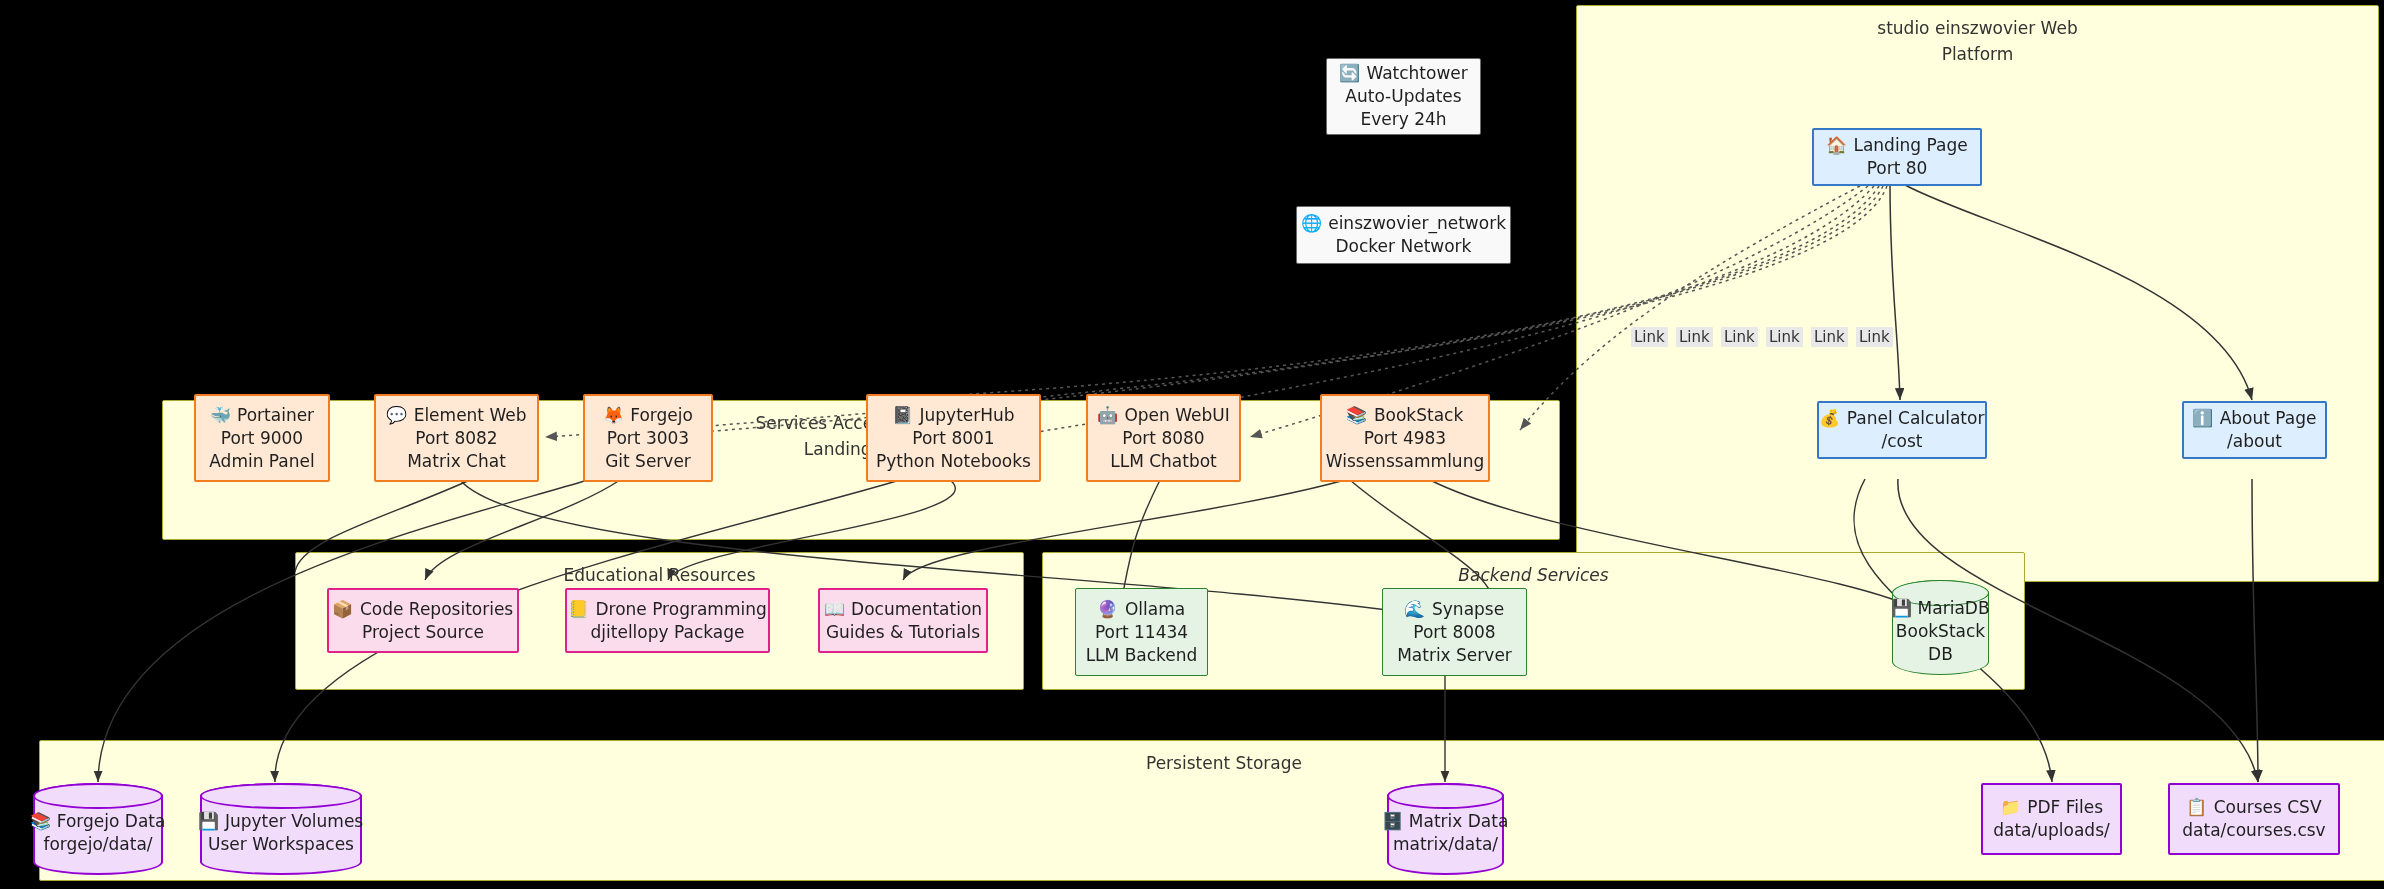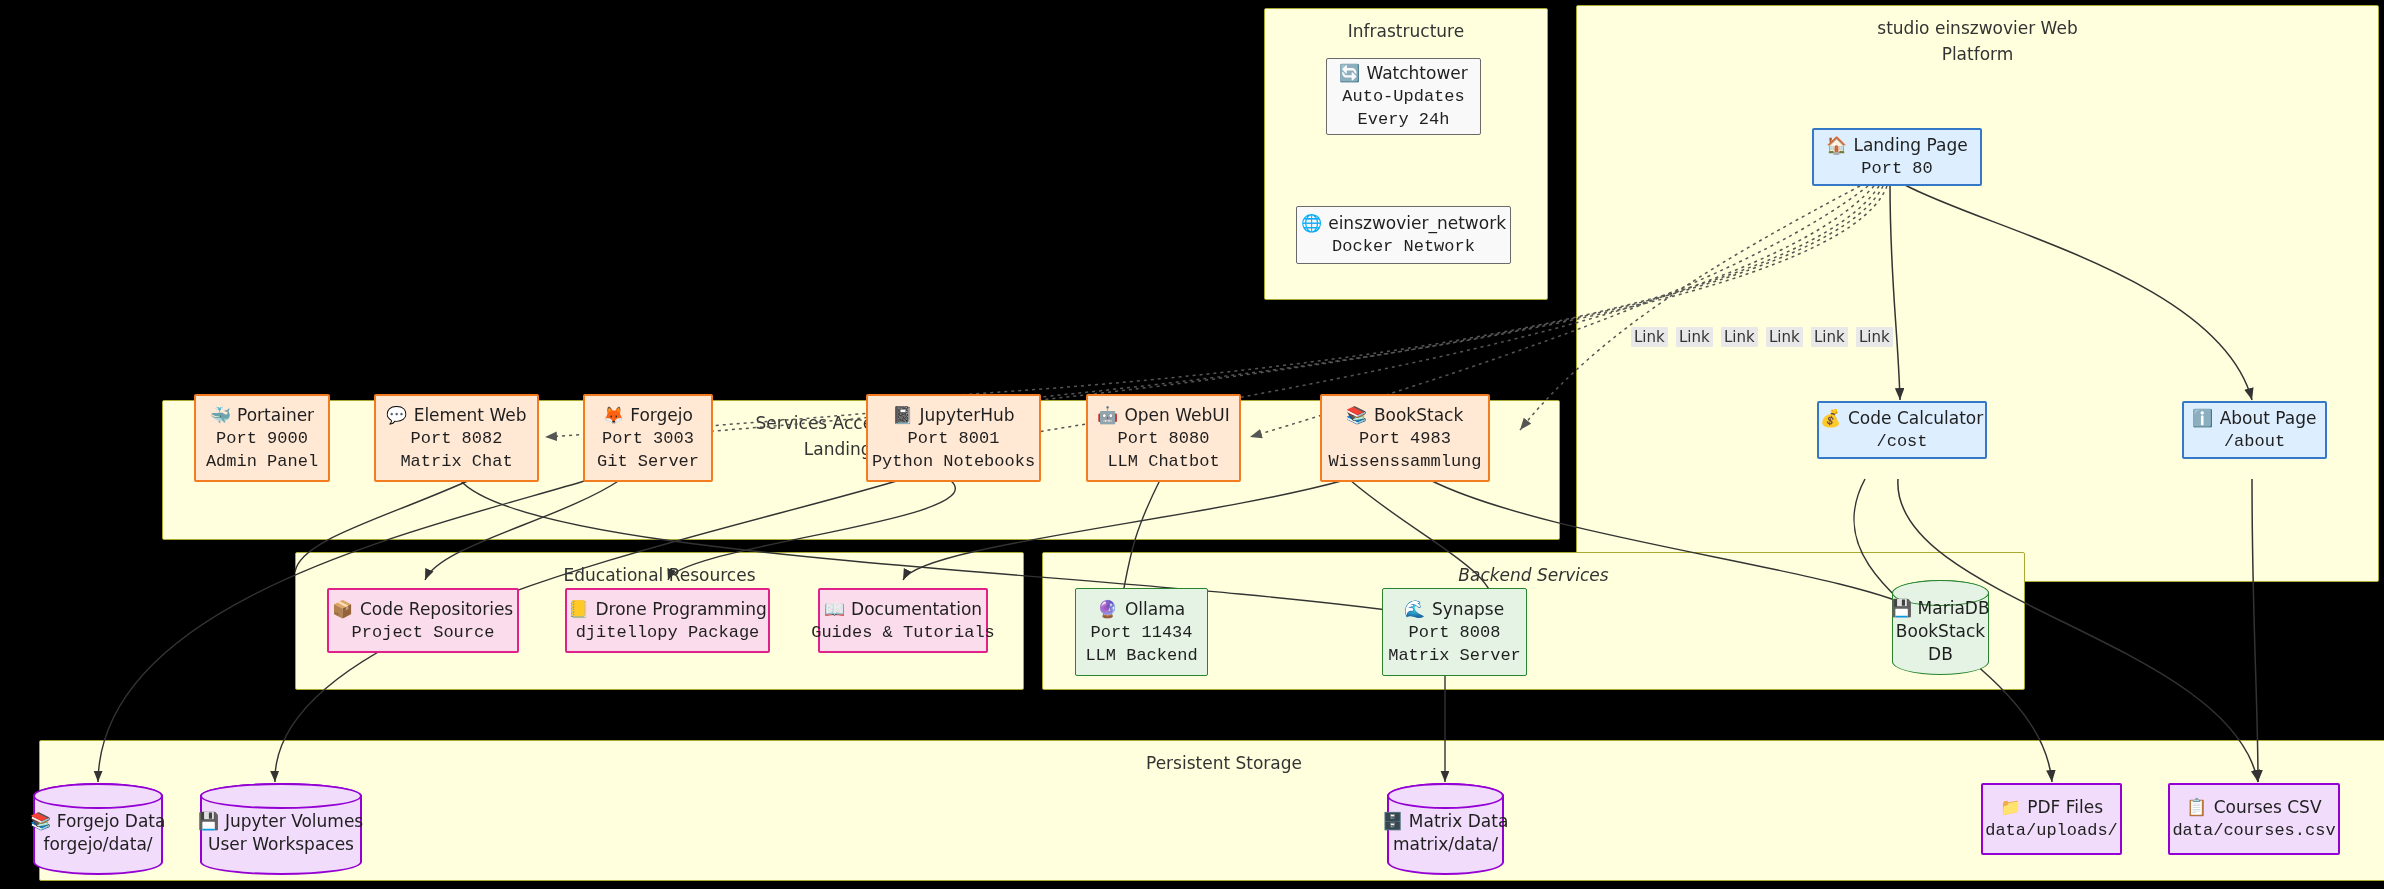--- a/index.html
+++ b/index.html
@@ -72,21 +72,21 @@
     font-size: 17px;
     line-height: 23px;
   }
   .node .line1 {
     display: flex;
     align-items: center;
     justify-content: center;
     gap: 6px;
     white-space: nowrap;
   }
-  .node .line2, .node .line3 { white-space: nowrap; font-family: Liberation Mono, monospace; }
+  .node .line2, .node .line3 { white-space: nowrap; }
   .ic { font-size: 17px; line-height: 1; }
 
   .n-web     { background: #ddeeff; border: 2.4px solid #3578c8; }
   .n-service { background: #ffe8d4; border: 2.4px solid #f47c20; }
   .n-backend { background: #e4f3e4; border: 1.8px solid #27842c; }
   .n-edu     { background: #fbdcec; border: 2.2px solid #e0218a; }
   .n-infra   { background: #f9f9f9; border: 1.8px solid #6a6a6a; }
   .n-store   { background: #f2dcfb; border: 2.2px solid #9400d3; }
 
   
@@ -202,23 +202,20 @@
       <path d="M620,480 C560,520 440,545 425,580" marker-end="url(#arrow)"></path>
 
       <path d="M950,480 C1000,520 680,545 668,580" marker-end="url(#arrow)"></path>
 
       <path d="M1345,480 C1200,520 920,545 903,580" marker-end="url(#arrow)"></path>
 
       <path d="M470,480 C380,520 300,540 295,572"></path>
     </g>
   </svg>
 
-  <div class="cluster" style="left:1264px; top:8px; width:284px; height:292px;">
-    <div class="cluster-title">Infrastructure</div>
-  </div>
 
   <div class="cluster" style="left:1576px; top:5px; width:803px; height:577px;">
     <div class="cluster-title">studio einszwovier Web
 Platform</div>
   </div>
 
   <div class="cluster" style="left:162px; top:368px; width:1398px; height:140px;margin-top:32px;">
     <div class="cluster-title">Services Accessible from
 Landing Page</div>
   </div>
@@ -256,21 +253,21 @@
     <div class="line1">
       <span class="ic">🏠</span>
       <span>Landing Page</span>
     </div>
     <div class="line2">Port 80</div>
   </div>
 
   <div class="node n-web" style="left:1817px; top:401px; width:170px; height:58px;">
     <div class="line1">
       <span class="ic">💰</span>
-      <span>Code Calculator</span>
+      <span>Panel Calculator</span>
     </div>
     <div class="line2">/cost</div>
   </div>
 
   <div class="node n-web" style="left:2182px; top:401px; width:145px; height:58px;">
     <div class="line1">
       <span class="ic">ℹ️</span>
       <span>About Page</span>
     </div>
     <div class="line2">/about</div>

